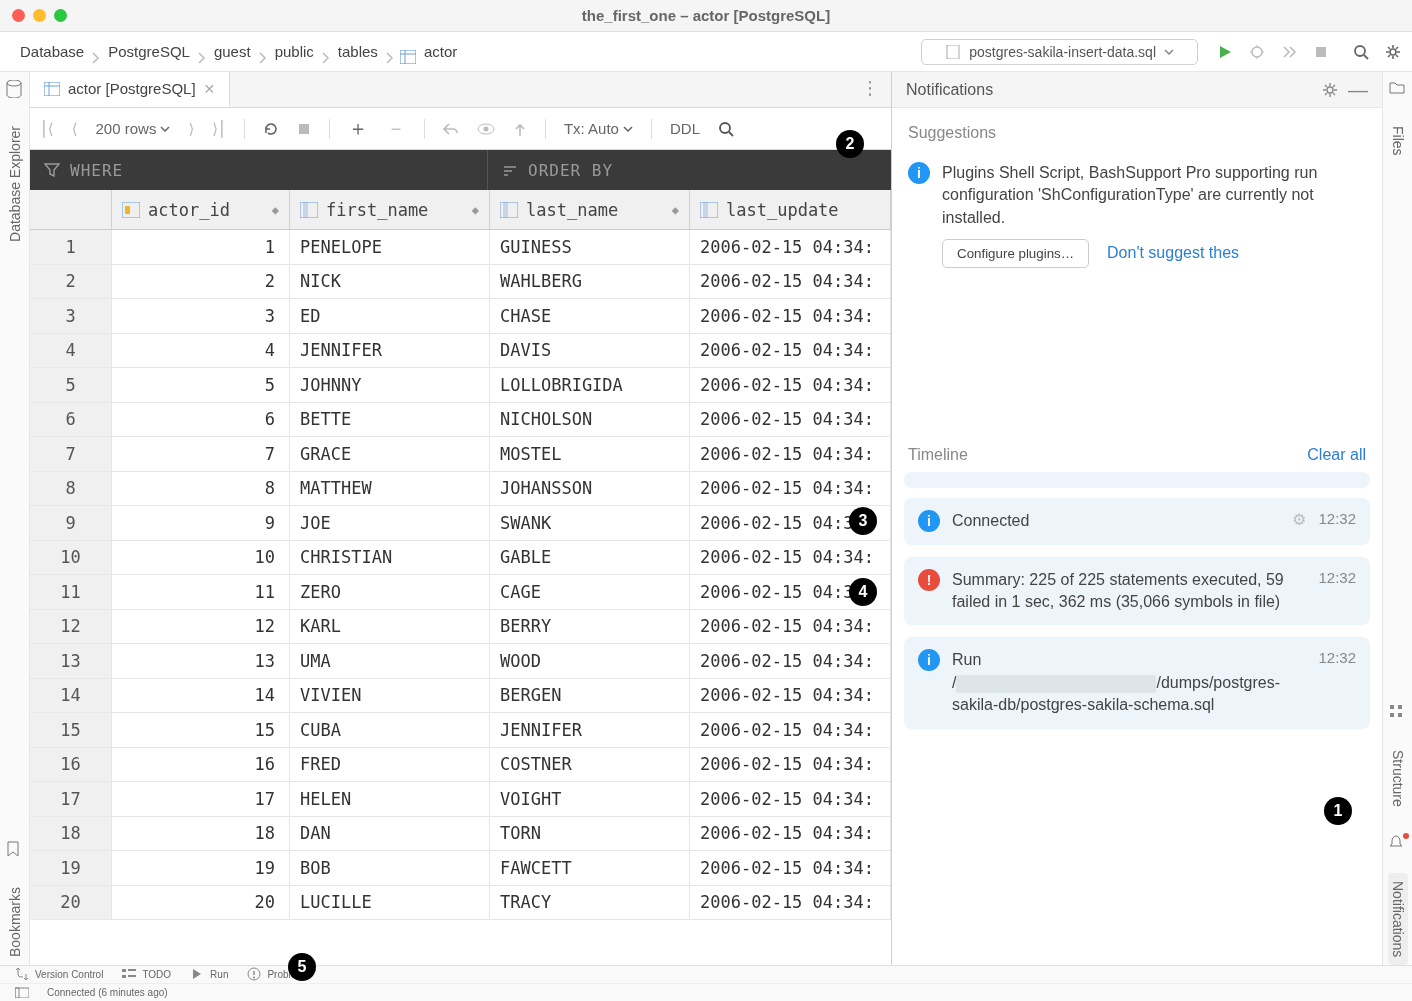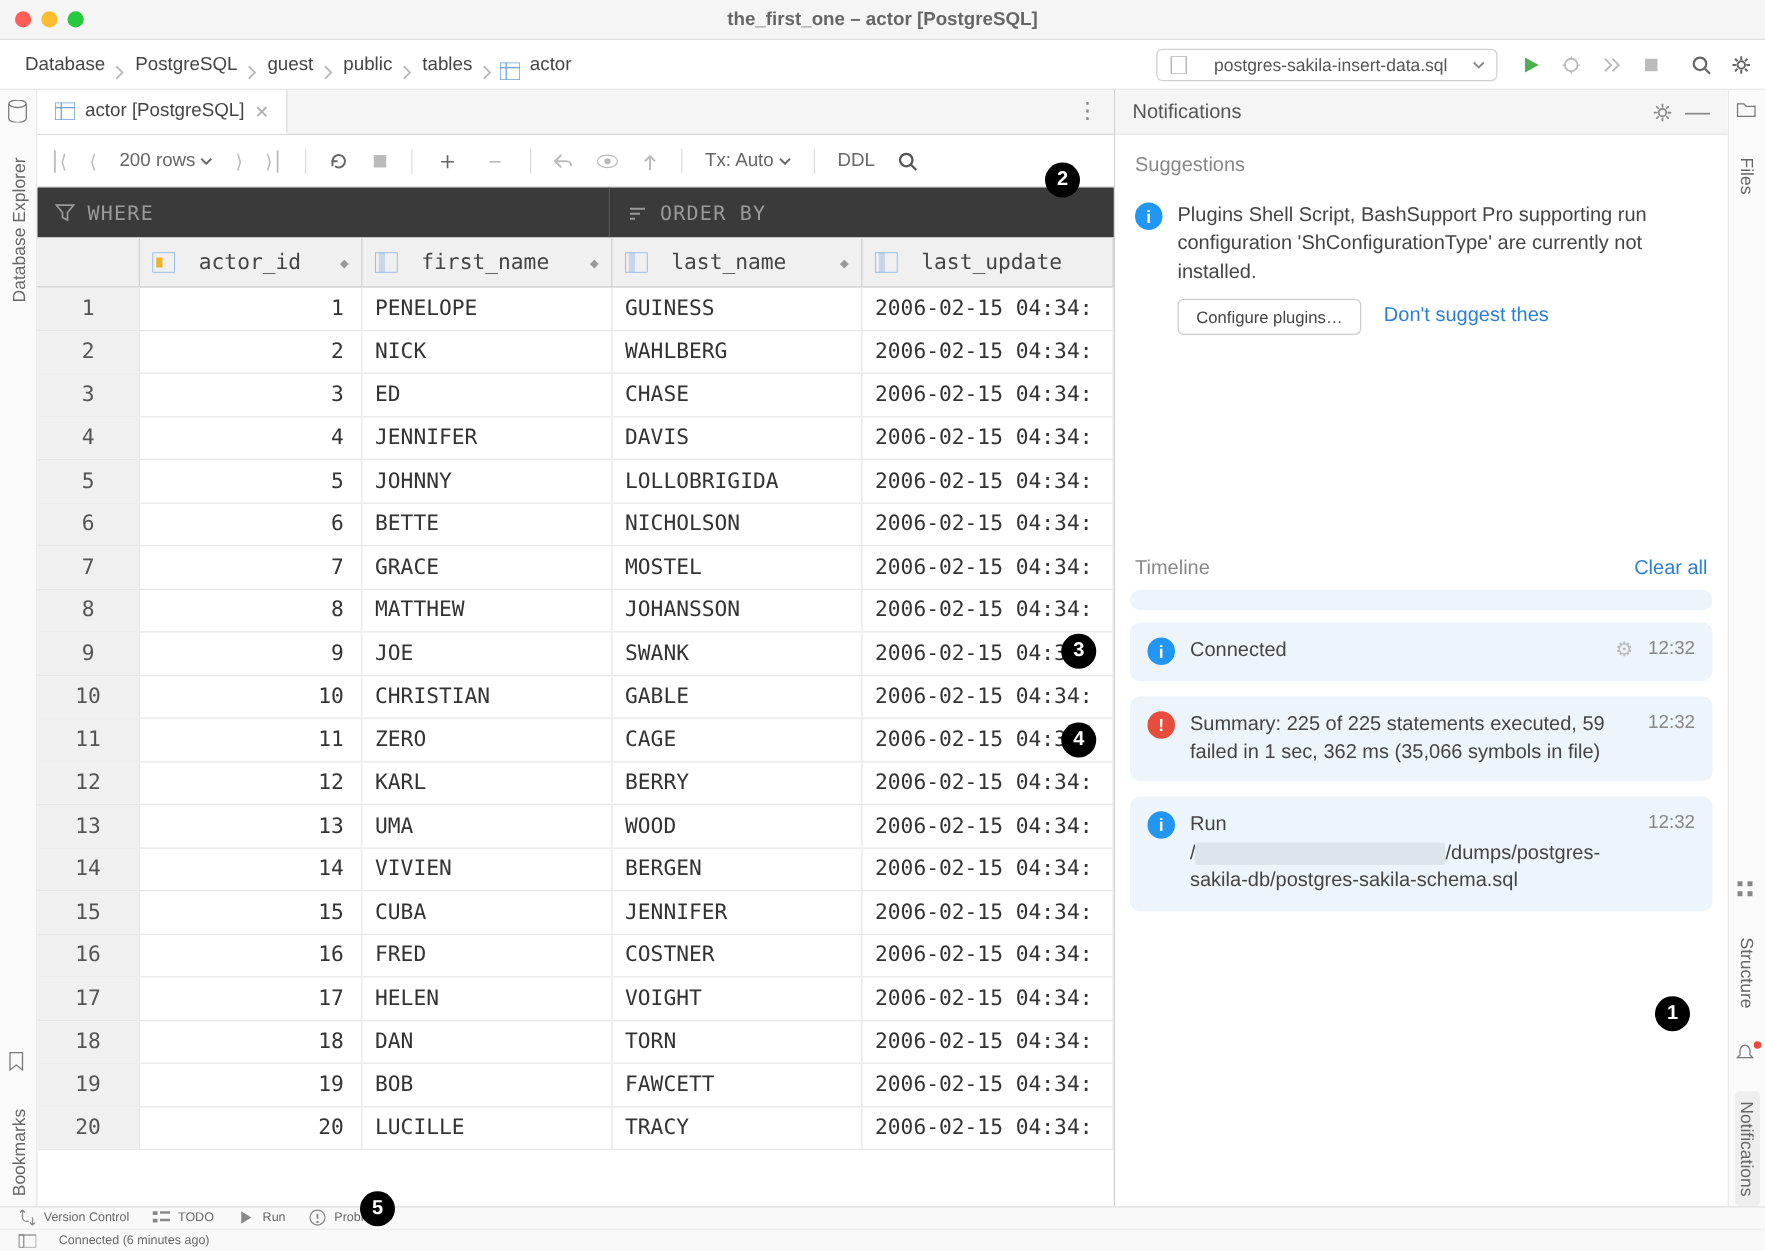--- a/index.html
+++ b/index.html
@@ -38,23 +38,23 @@
       display:flex;
       align-items:center;
       padding: 0 10px 0 18px;
       gap:8px;
       border-bottom:1px solid #e6e6e6;
     }
     .breadcrumbs { display:flex; align-items:flex-end; gap:6px; flex:1;}
     .crumb { color:#444; font-size:15px; padding:4px 2px;}
     .crumb-sep { color:#bbb; }
     .runcfg {
-      display:flex; align-items:center; gap:20px;
+      display:flex; align-items:center; gap:8px;
       border:1px solid #d0d0d0; border-radius:5px;
-      padding:4px 9px;
+      padding:4px 23px;
       color:#555;
       background:#fff;
     }
     .tb-icons { display:flex; align-items:center; gap:14px; margin-left:10px; }
     .tb-icon { width:18px; height:18px; color:#777; display:flex; align-items:center; justify-content:center;}
     .tb-icon.green { color:#4caf50;}
     
     
     .left-gutter {
       position:absolute; left:0; top:72px; bottom:36px; width:30px;
@@ -98,21 +98,21 @@
     .gt-btn.muted { color:#bbb; }
     
     
     .filter-row { height:40px; display:flex; background:#3a3a3a;}
     .filter-cell { display:flex; align-items:center; gap:10px; padding:16px 14px; color:#9a9a9a; font-size:16px; letter-spacing:1px;}
     .filter-cell.left { width:458px; border-right:1px solid #555;}
     .filter-cell.right { flex:1;}
     
     
     .colhdr-row { height:40px; display:flex; border-bottom:1px solid #ccc; background:#f0f0f0;}
-    .colhdr { display:flex; align-items:center; padding:16px 10px; border-right:1px solid #d0d0d0; font-size:17px; color:#444; gap:19px;}
+    .colhdr { display:flex; align-items:center; padding:16px 10px; border-right:1px solid #d0d0d0; font-size:17px; color:#444; gap:8px;}
     .colhdr .sort { margin-left:auto; color:#999; font-size:12px;}
     .ch-rownum { width:82px;}
     .ch-id { width:178px;}
     .ch-first { width:200px;}
     .ch-last { width:200px;}
     .ch-last-upd { flex:1;}
     
     
     .grid-body { flex:1; overflow:hidden;}
     .grow { height:34.5px; display:flex; border-bottom:1px solid #e6e6e6; font-size:17px;}

